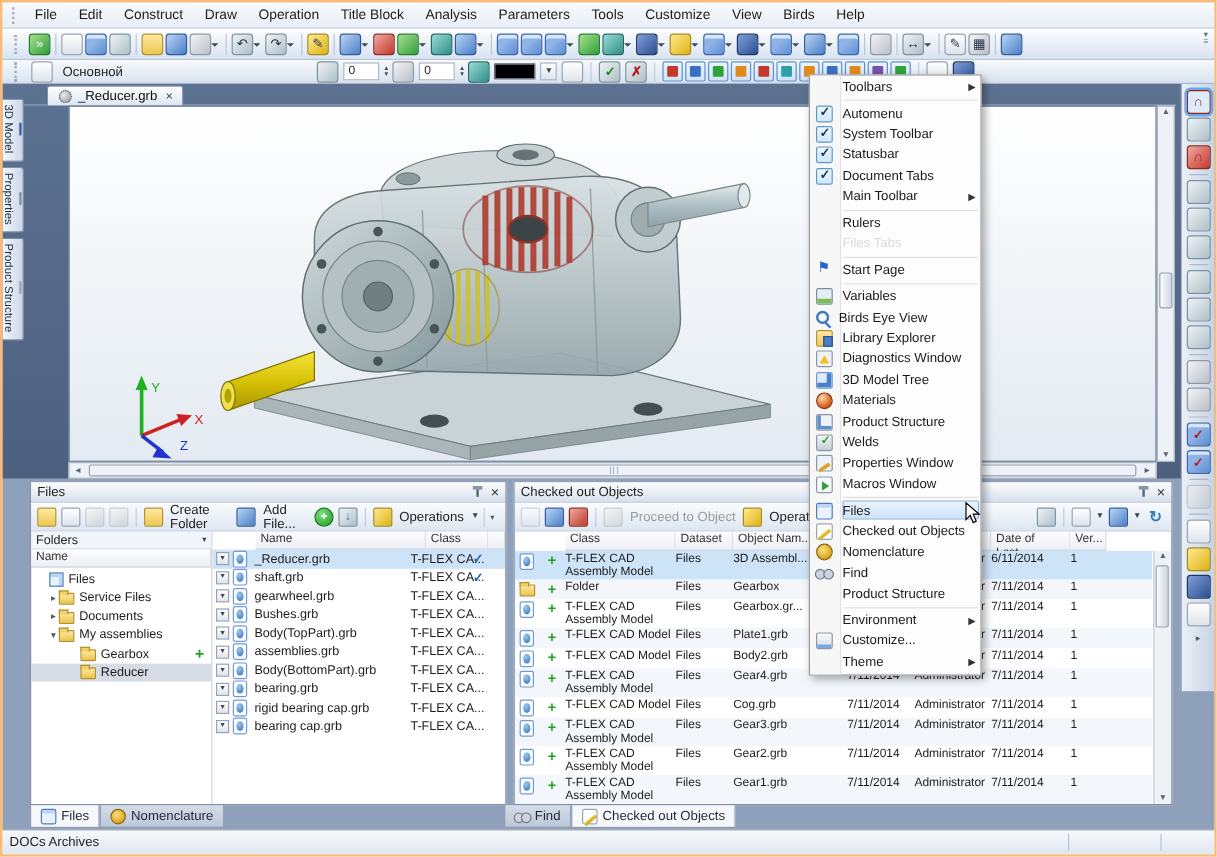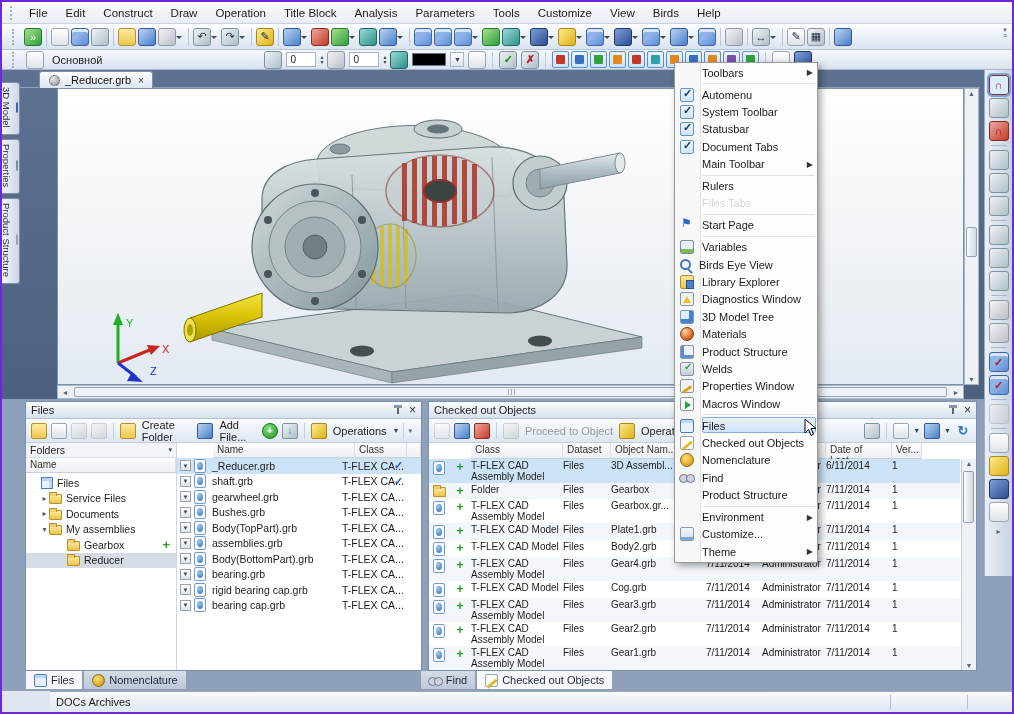--- a/index.html
+++ b/index.html
@@ -1,17 +1,17 @@
 <!DOCTYPE html>
 <html><head>
 <meta charset="utf-8">
 <style>
   * { margin:0; padding:0; box-sizing:border-box; }
   html,body { width:1014px; height:714px; overflow:hidden; font-family:"Liberation Sans",sans-serif; }
-  #stage { position:relative; width:1014px; height:714px; background:#6d28d9; }
+  #stage { position:relative; width:1014px; height:714px; background:#fdba74; }
   #client { position:absolute; left:2px; top:2px; width:1010px; height:710px; background:#dfe5ee; overflow:hidden; }
 
   
   .menubar { position:absolute; left:0; top:0; right:0; height:22px; background:linear-gradient(#f8fafd,#e9eef6); border-bottom:1px solid #c9d3e0; display:flex; align-items:center; padding-left:8px; }
   .menubar .grip { width:4px; height:14px; border-left:2px dotted #9fb0c4; margin-right:6px; }
   .mitem { padding:0 9px; font-size:11.5px; color:#1c1c1c; height:100%; display:flex; align-items:center; }
 
   
   .tb1 { position:absolute; left:0; top:22px; right:0; height:26px; background:linear-gradient(#fdfeff,#d9e3f1); border-bottom:1px solid #b9c6d8; display:flex; align-items:center; gap:2px; padding:0 4px 0 10px; }
   .tb1::before,.tb2::before { content:""; width:3px; height:16px; border-left:2px dotted #9fb0c4; margin-right:5px; }
@@ -132,21 +132,21 @@
   .ccr { width:56px; } .cau { width:64px; } .cmd { width:66px; } .cver { width:30px; }
   .cvscroll { position:absolute; right:0; top:16px; bottom:0; width:15px; background:#eef1f5; border-left:1px solid #c3cdd9; }
   .cvthumb { position:absolute; left:1px; top:12px; width:11px; height:52px; background:linear-gradient(90deg,#fbfcfd,#cfd7e1); border:1px solid #93a2b4; border-radius:2px; }
 
   .btabs { position:absolute; left:0; right:0; bottom:0; height:20px; display:flex; align-items:flex-start; }
   .btab { height:19px; display:flex; align-items:center; gap:4px; padding:0 8px; font-size:11px; color:#1e2638; border:1px solid #8fa0b4; border-top:none; background:linear-gradient(#d4dce7,#bcc8d8); }
   .btab.active { background:#f6f8fb; }
   .btgroup-l { margin-left:23px; display:flex; }
   .btgroup-r { margin-left:233px; display:flex; }
 
-  .sbar { position:absolute; left:0; right:0; bottom:0; height:21px; background:linear-gradient(#f7f9fb,#e0e7f0); border-top:1px solid #98a6b8; font-size:11px; color:#1c1c1c; display:flex; align-items:center; padding:0 6px;margin-left:48px; }
+  .sbar { position:absolute; left:0; right:0; bottom:0; height:21px; background:linear-gradient(#f7f9fb,#e0e7f0); border-top:1px solid #98a6b8; font-size:11px; color:#1c1c1c; display:flex; align-items:center; padding:0 6px; }
   .ssep { width:1px; height:14px; background:#b7c2d0; margin:0 8px; }
 
   
   .mi { width:14px; height:14px; flex:none; border-radius:2px; position:relative; display:inline-block; }
   .mi-chk { background:linear-gradient(#eef7fe,#cfe6f8); border:1px solid #5f97c9; }
   .mi-chk::after { content:"✓"; position:absolute; left:2px; top:-2px; font-size:11px; font-weight:bold; color:#1c3a5e; }
   .mi-box { border:1px solid #5f97c9; background:linear-gradient(#eef7fe,#cfe6f8); }
   .mi-flag::after { content:"⚑"; color:#2a62c8; font-size:12px; position:absolute; left:1px; top:-2px; }
   .mi-var { background:#e8eef5; border:1px solid #7d8ea3; box-shadow:inset 0 -4px 0 #77c04d; }
   .mi-eye { border:2px solid #3f77c2; border-radius:50%; width:11px; height:11px; }

